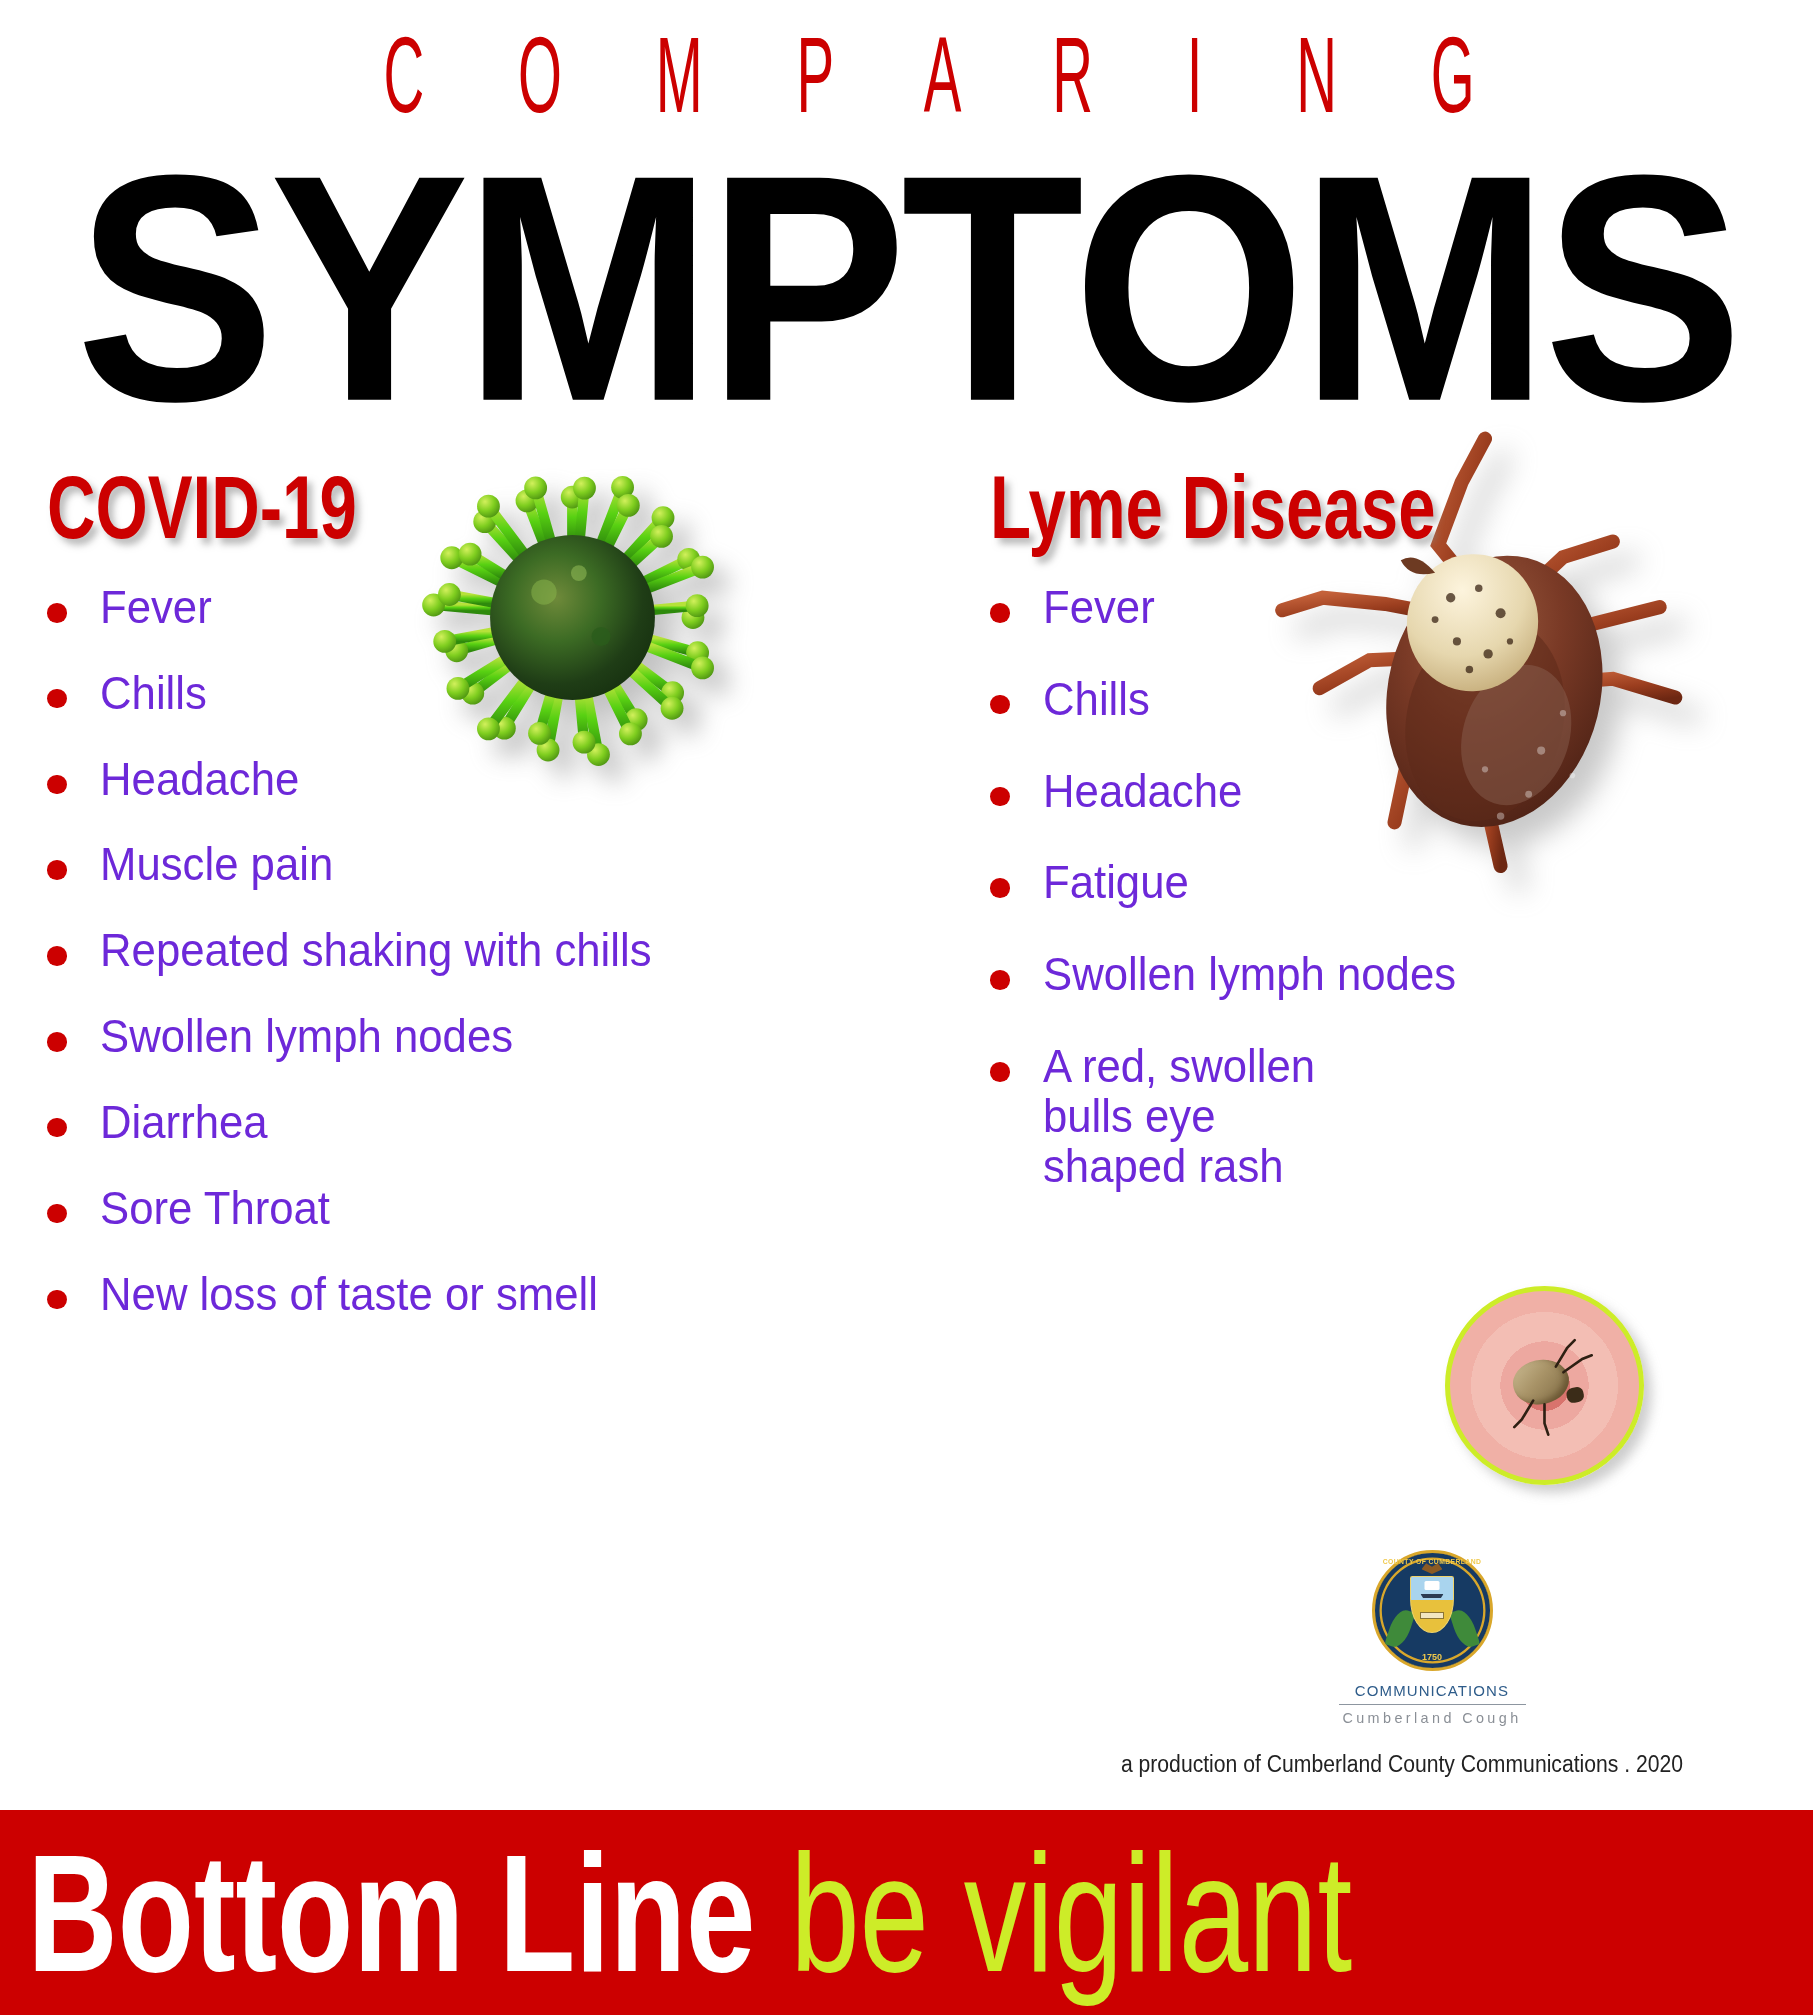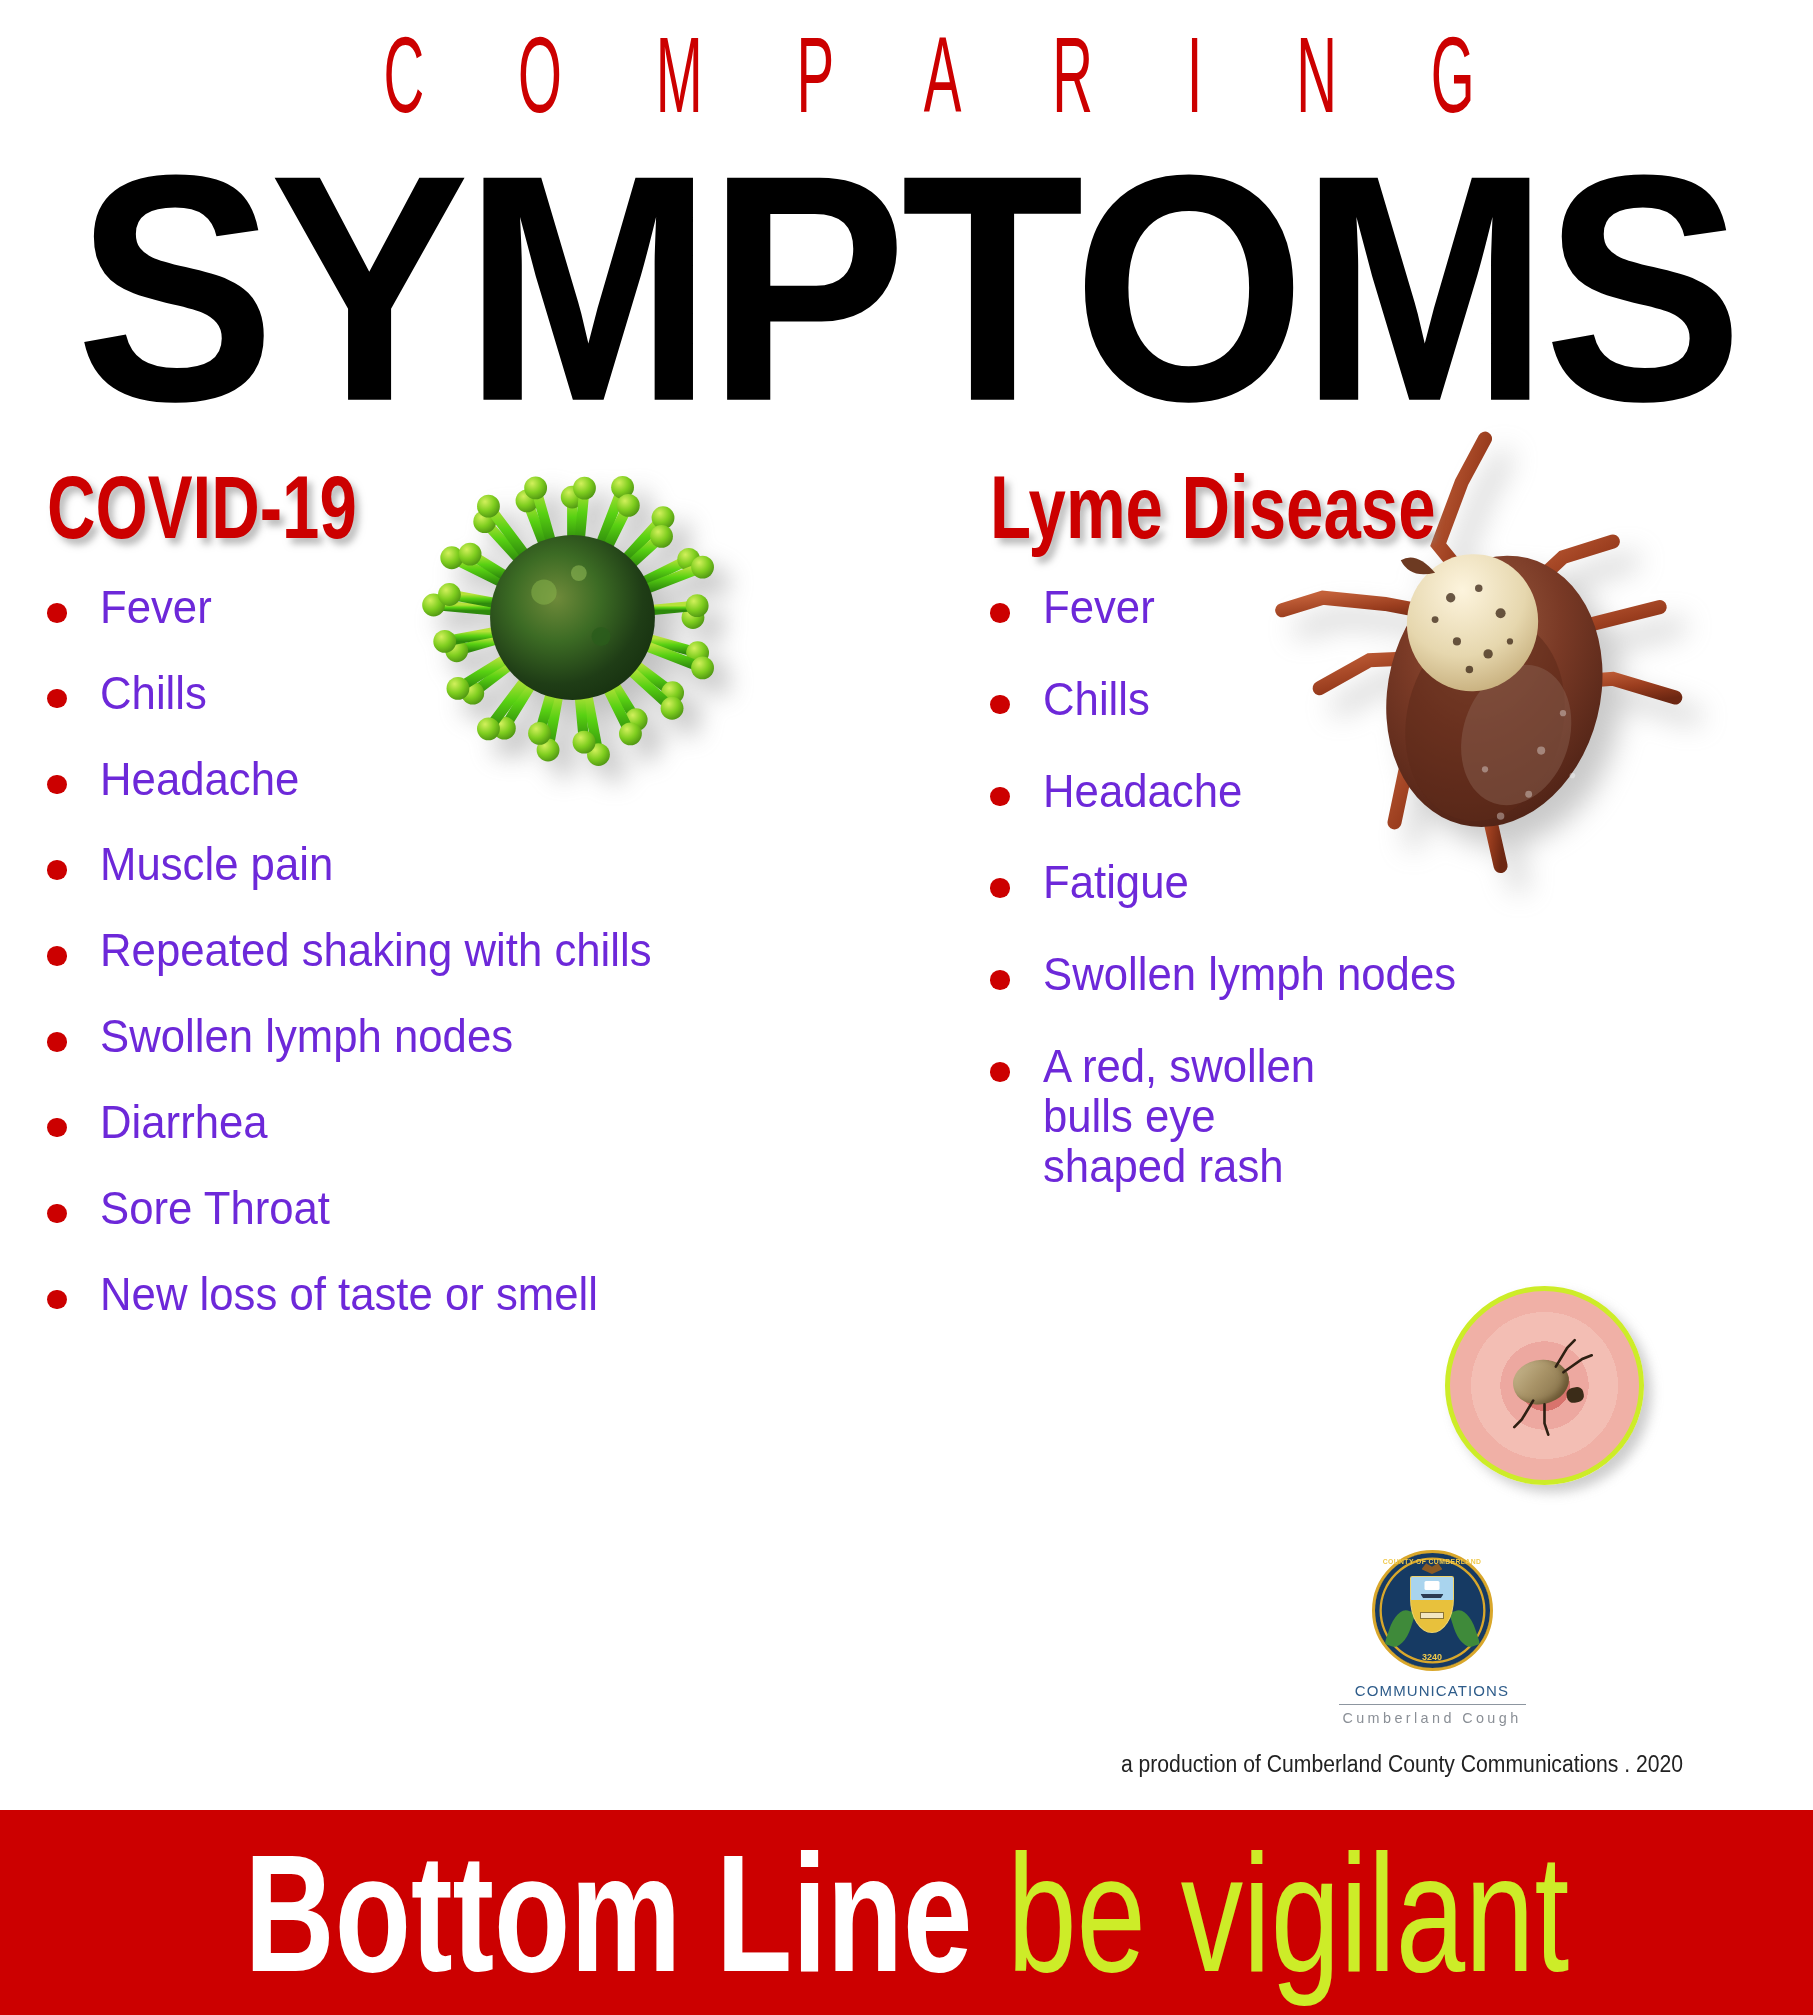--- a/index.html
+++ b/index.html
@@ -208,21 +208,21 @@
     transform:scaleX(0.92);
     transform-origin:center top;
     white-space:nowrap;
     z-index:4;
   }
 
   
   #banner {
     position:absolute; left:0; top:1810px; width:1813px; height:206px;
     background:#cc0000;
-    display:flex; align-items:center; justify-content:center;
+    display:flex; align-items:center; justify-content:flex-start;
   }
   #banner .bl {
     font-family:"Liberation Sans", sans-serif;
     font-weight:bold;
     font-size:130px;
     line-height:1;
     transform:scaleX(0.96) scaleY(1.28);
     transform-origin:center center;
     white-space:nowrap;
   }
@@ -474,21 +474,21 @@
   <div id="seal">
     <div class="seal-top-text">COUNTY OF CUMBERLAND</div>
     <div class="eagle"></div>
     <div class="leaf-l"></div>
     <div class="leaf-r"></div>
     <div class="shield">
       <div class="sail"></div>
       <div class="ship"></div>
       <div class="plow"></div>
     </div>
-    <div class="seal-year">3240</div>
+    <div class="seal-year">1750</div>
   </div>
   <div id="logo-comm">COMMUNICATIONS</div>
   <div id="logo-rule"></div>
   <div id="logo-sub">Cumberland Cough</div>
 </div>
 
 <div id="credit">a production of Cumberland County Communications . 2020</div>
 
 <div id="banner">
   <div class="bl">

